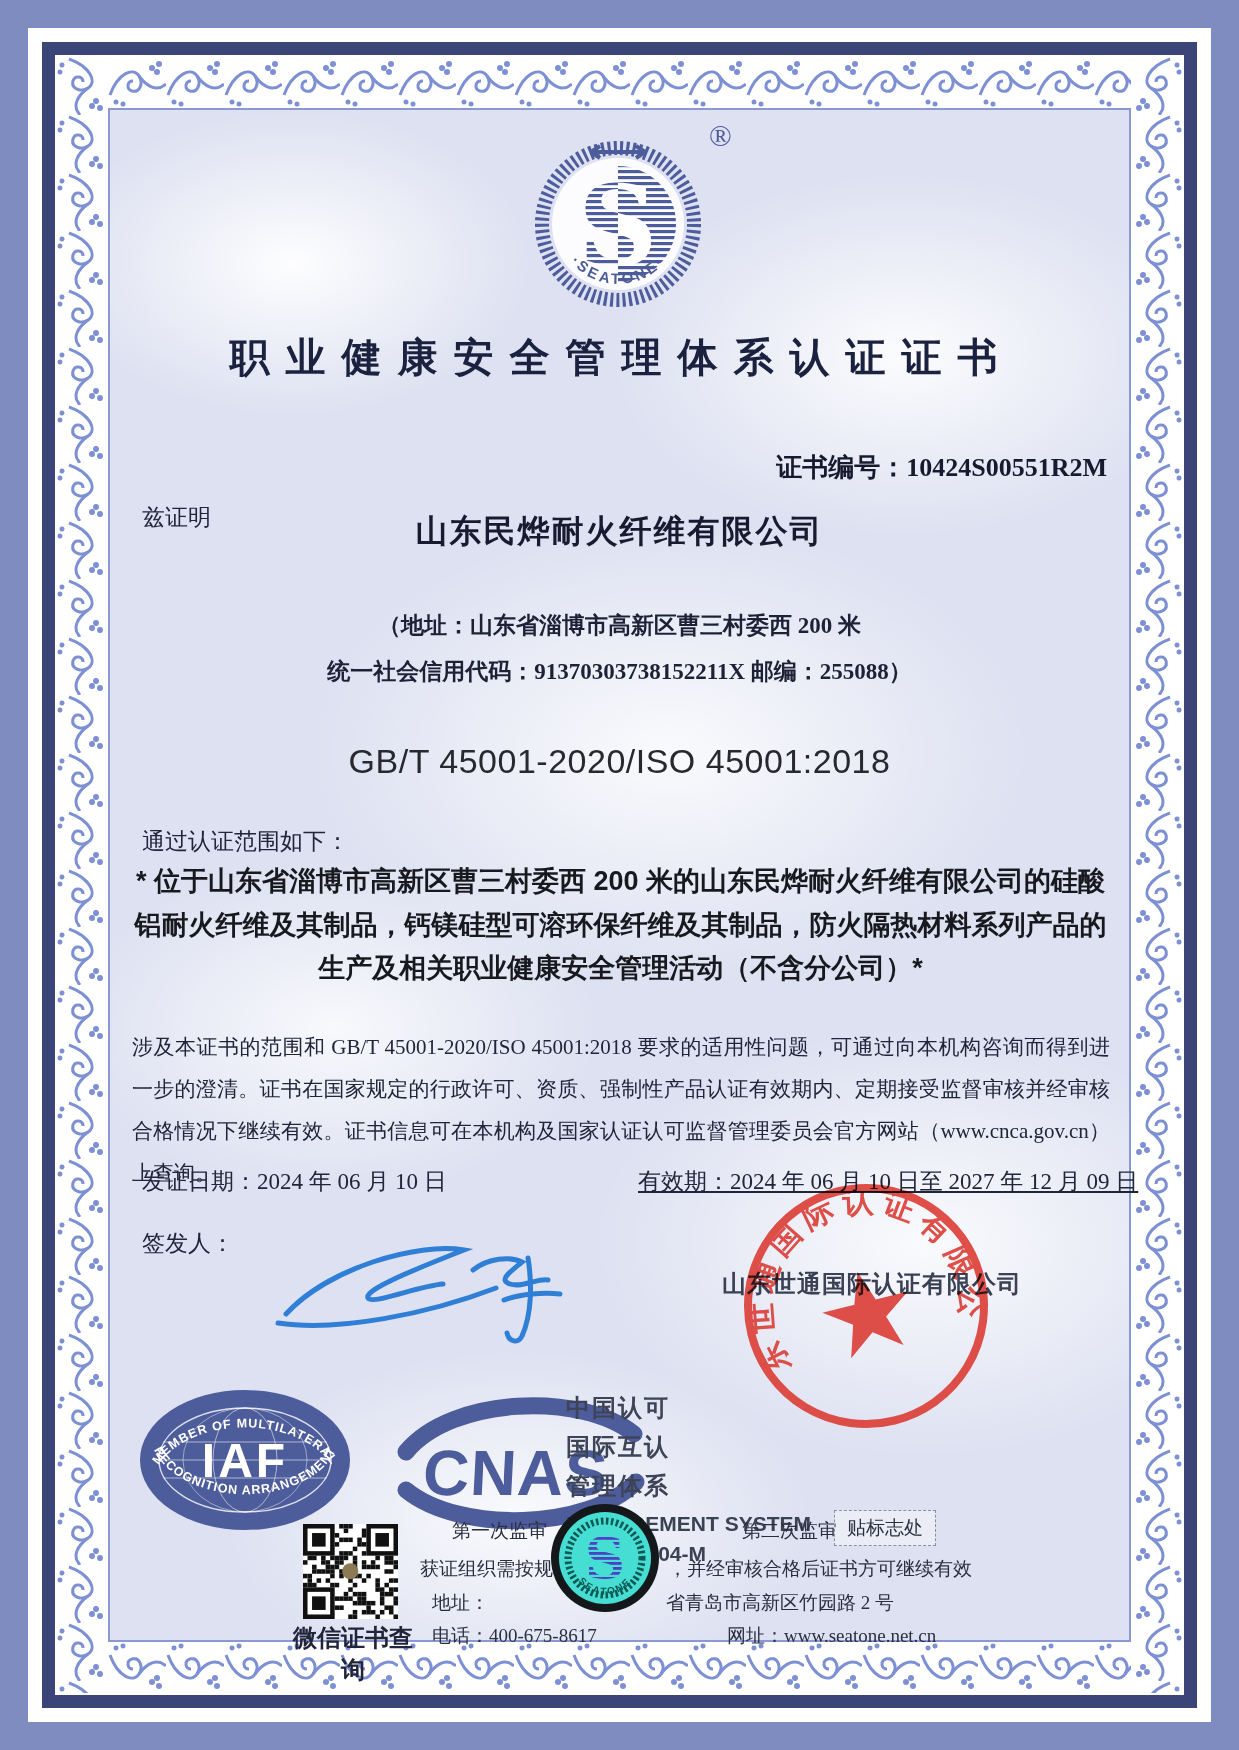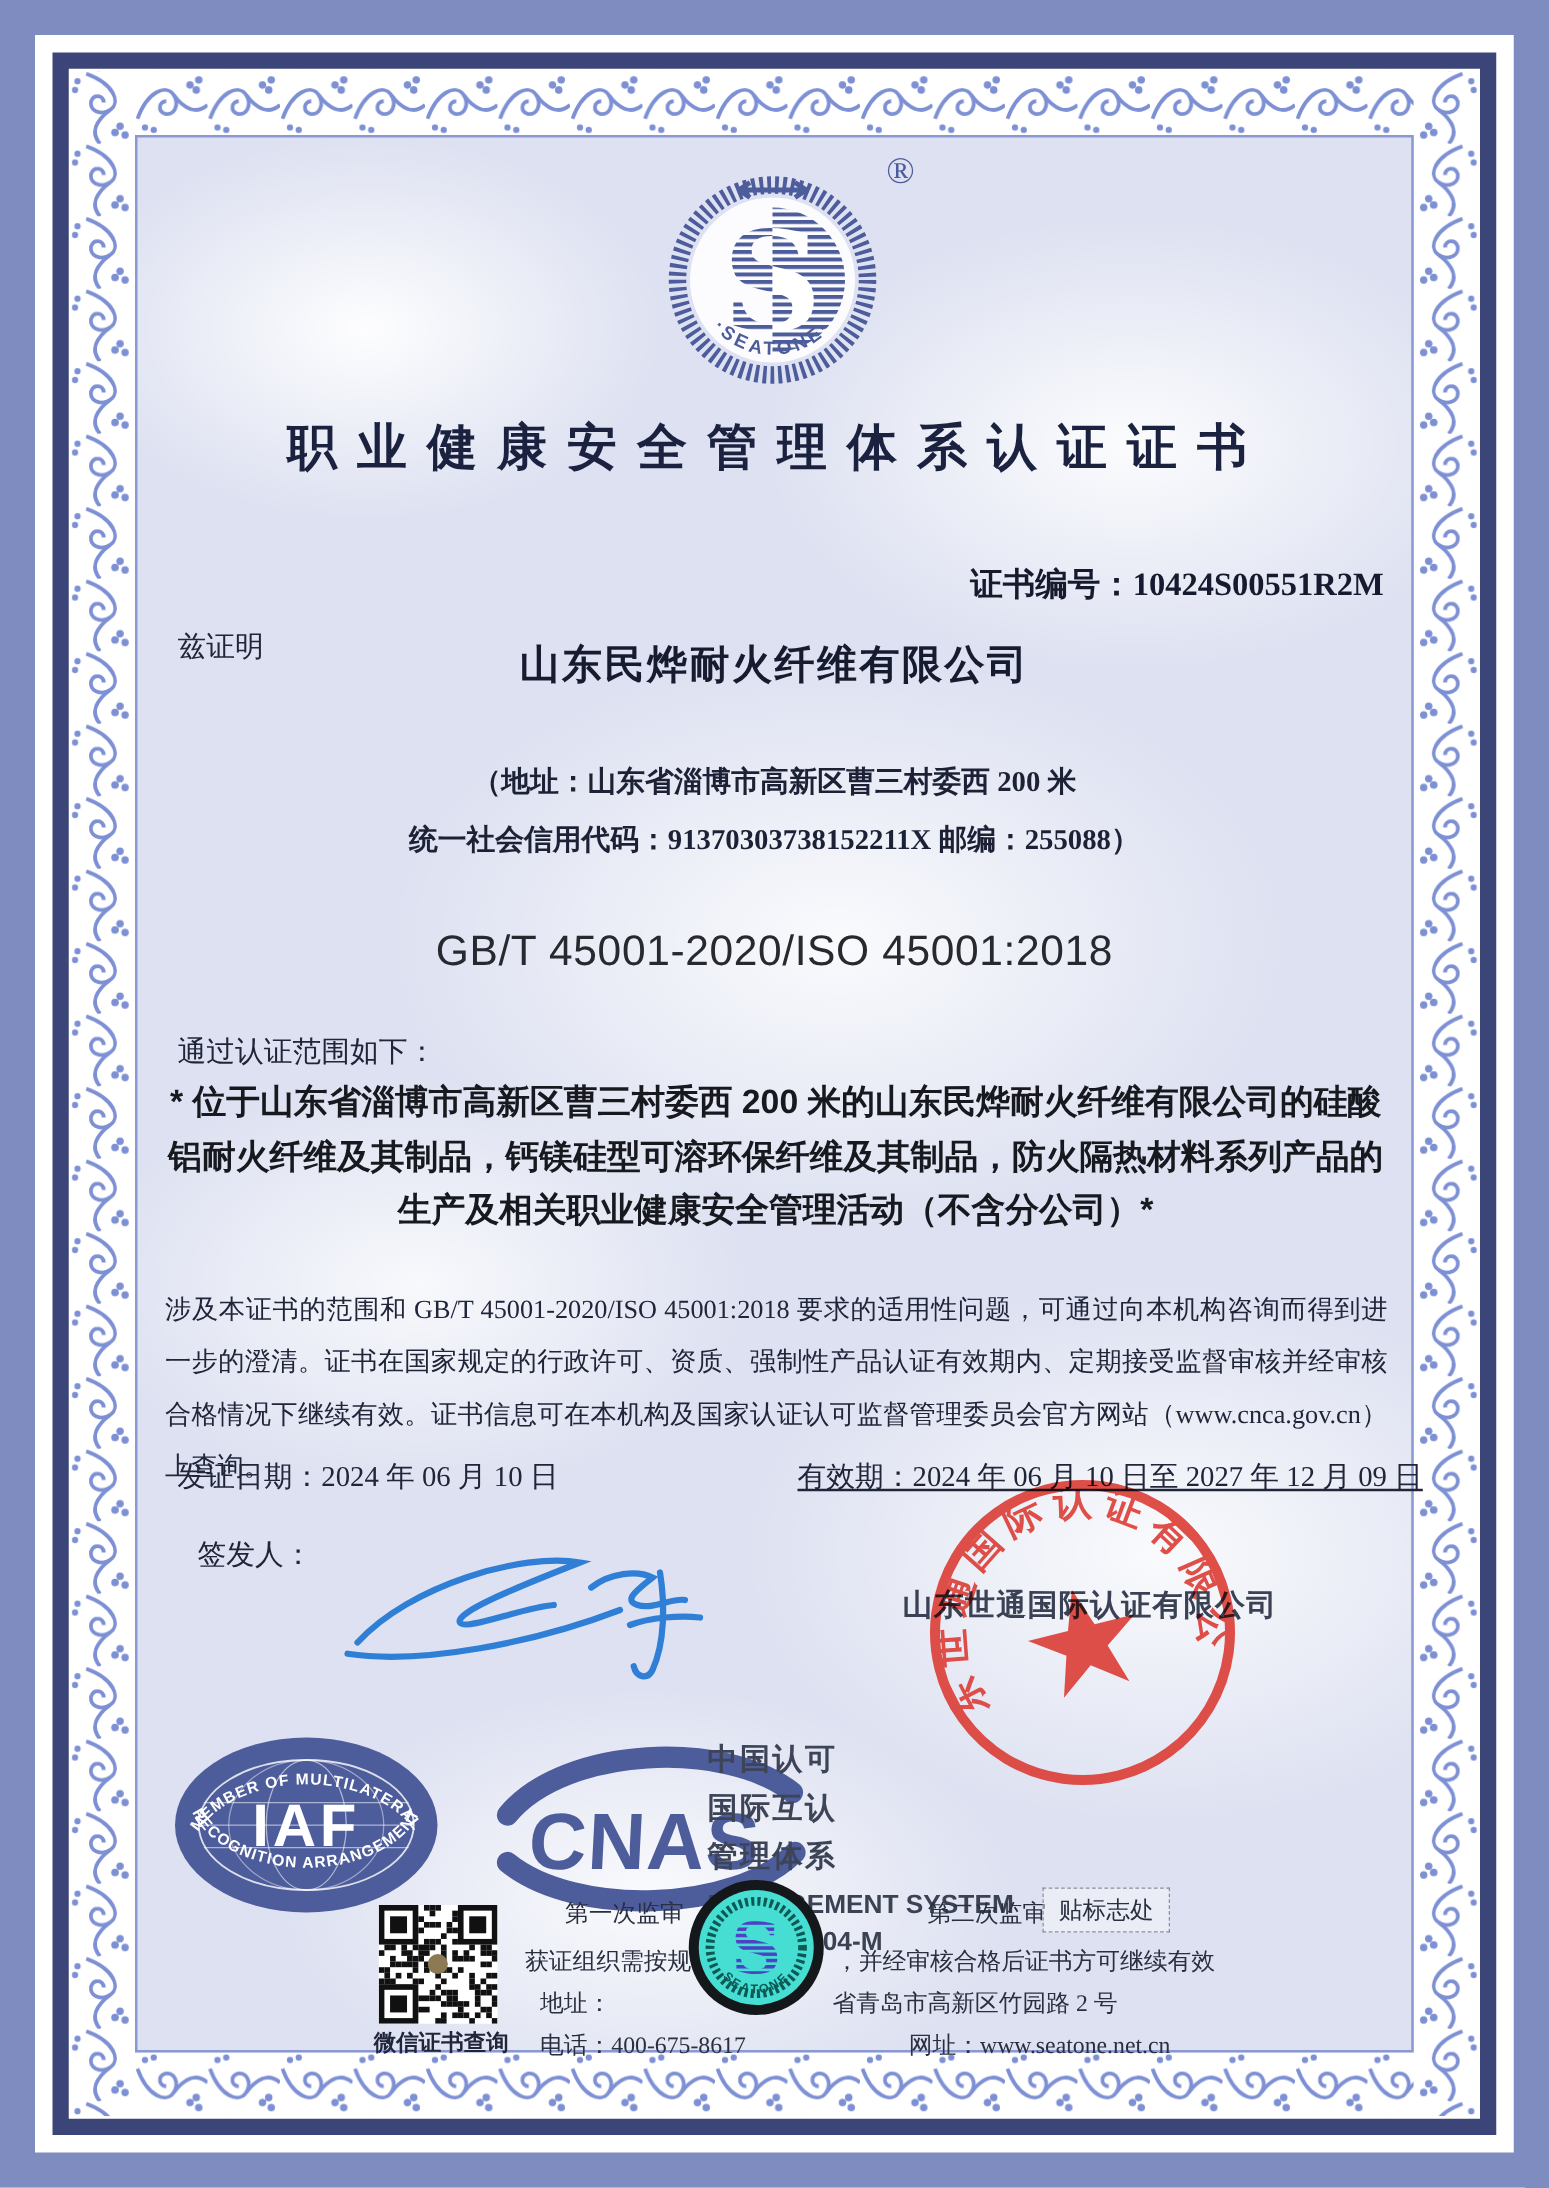--- a/index.html
+++ b/index.html
@@ -49,21 +49,21 @@
     top:1026px;left:132px;width:978px;font-size:21px;line-height:2.0;
     text-align:justify;color:#20253a;
   }
   .dateline{font-size:23px;color:#20253a;text-align:right;}
   .certifier{top:1268px;left:722px;font-size:24px;font-weight:bold;color:#3a4154;letter-spacing:1px;z-index:6;}
   .cnas-block{top:1396px;left:566px;line-height:1.0;z-index:6;}
   .cnas-block .cjk{font-size:24px;font-weight:bold;color:#3d4457;margin-bottom:15px;letter-spacing:2px;}
   .cnas-block .lat{font-size:21px;font-weight:bold;color:#3a4254;margin-bottom:9px;font-family:"Liberation Sans","DejaVu Sans",sans-serif;}
   .foot{font-size:19px;color:#2a2f40;z-index:6;}
   .sticker-box{border:1.5px dashed #8a8f9e;padding:4px 12px;background:rgba(255,255,255,.4);}
-  .qr-label{top:1622px;left:288px;width:130px;text-align:center;font-size:18px;font-weight:bold;color:#20253a;z-index:6;}
+  .qr-label{top:1622px;left:288px;width:130px;text-align:center;font-size:24px;font-weight:bold;color:#20253a;z-index:6;}
   .seal-red{left:735px;top:1175px;z-index:7;mix-blend-mode:multiply;opacity:.92;}
   .seal-teal{left:549px;top:1502px;z-index:8;}
   .signature{left:268px;top:1228px;z-index:6;}
 </style>
 </head>
 <body>
 
 <svg width="0" height="0" style="position:absolute" aria-hidden="true">
   <defs>
     <pattern id="curlH" width="58" height="50" patternUnits="userSpaceOnUse">
@@ -166,21 +166,21 @@
   <div class="abs ctr standard sans">GB/T 45001-2020/ISO 45001:2018</div>
 
   <div class="abs lbl" style="left:142px;top:826px;">通过认证范围如下：</div>
   <div class="abs scope">* 位于山东省淄博市高新区曹三村委西 200 米的山东民烨耐火纤维有限公司的硅酸铝耐火纤维及其制品，钙镁硅型可溶环保纤维及其制品，防火隔热材料系列产品的生产及相关职业健康安全管理活动（不含分公司）*</div>
 
   <div class="abs disclaimer">涉及本证书的范围和 GB/T 45001-2020/ISO 45001:2018 要求的适用性问题，可通过向本机构咨询而得到进一步的澄清。证书在国家规定的行政许可、资质、强制性产品认证有效期内、定期接受监督审核并经审核合格情况下继续有效。证书信息可在本机构及国家认证认可监督管理委员会官方网站（www.cnca.gov.cn）上查询。</div>
 
   <div class="abs dateline" style="left:142px;top:1166px;">发证日期：2024 年 06 月 10 日</div>
   <div class="abs dateline" style="left:638px;top:1166px;text-decoration:underline;">有效期：2024 年 06 月 10 日至 2027 年 12 月 09 日</div>
 
-  <div class="abs dateline" style="left:142px;top:1228px;margin-left:16px;">签发人：</div>
+  <div class="abs dateline" style="left:142px;top:1228px;">签发人：</div>
 
   <svg class="abs signature" width="330" height="130" viewBox="0 0 330 130">
     <g fill="none" stroke="#2f7fd6" stroke-width="5" stroke-linecap="round">
       <path d="M18,86 C60,40 150,14 196,22 C150,40 95,62 100,70 C104,77 150,58 175,56"></path>
       <path d="M10,95 C70,104 160,86 228,60"></path>
       <path d="M205,42 C220,30 242,28 254,34 C242,44 230,52 242,56 C254,60 270,50 280,52"></path>
       <path d="M260,30 C264,55 264,86 254,108 C250,116 241,114 239,105"></path>
       <path d="M236,72 C252,66 276,64 292,66"></path>
     </g>
   </svg>

